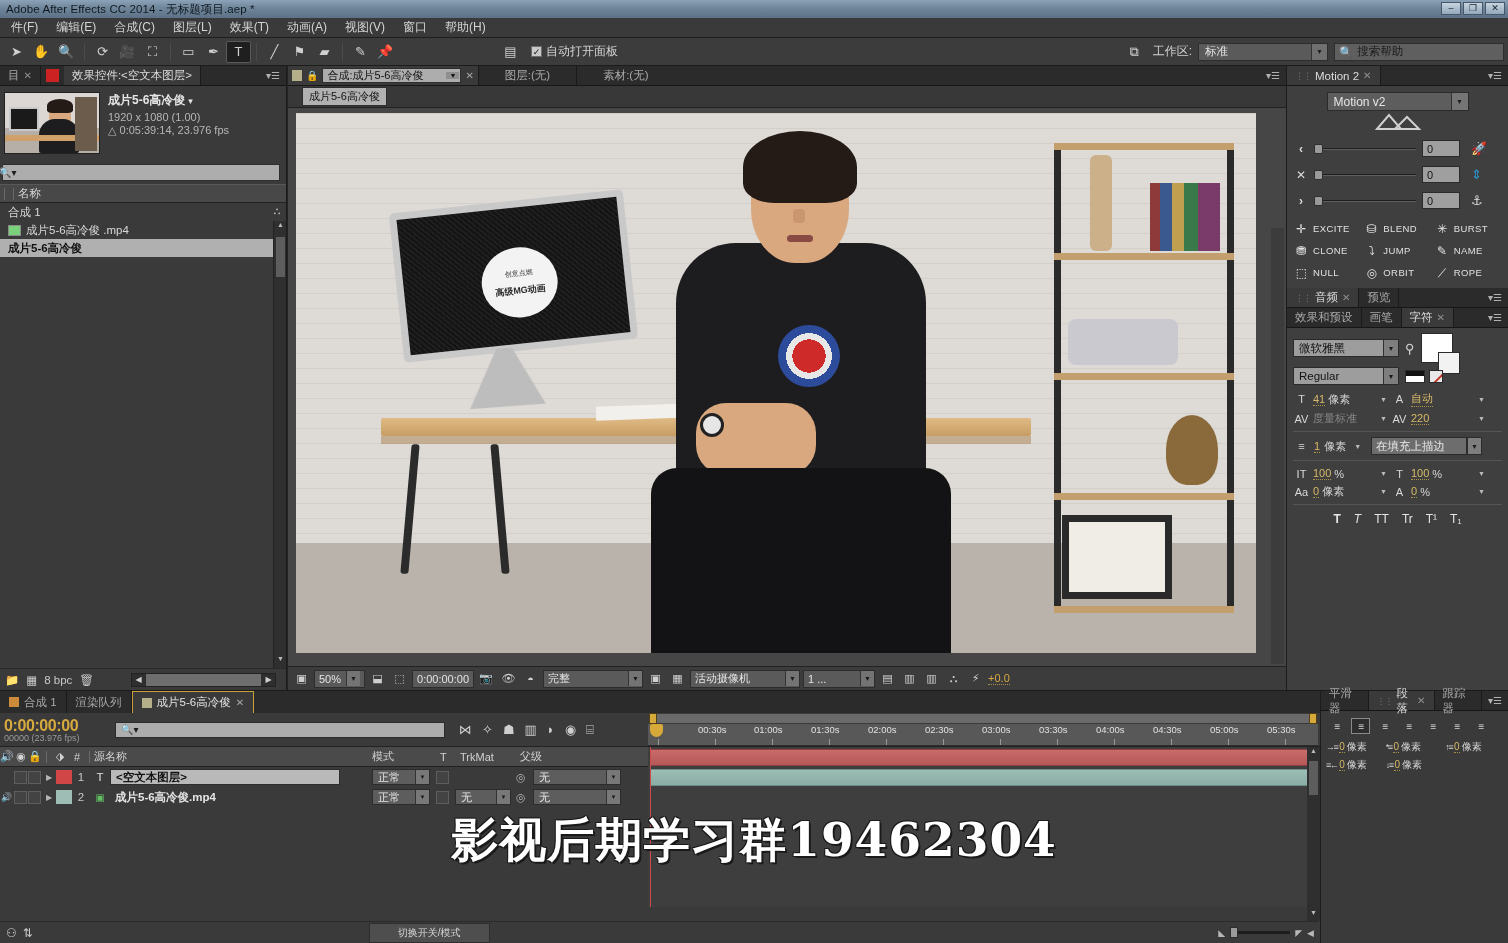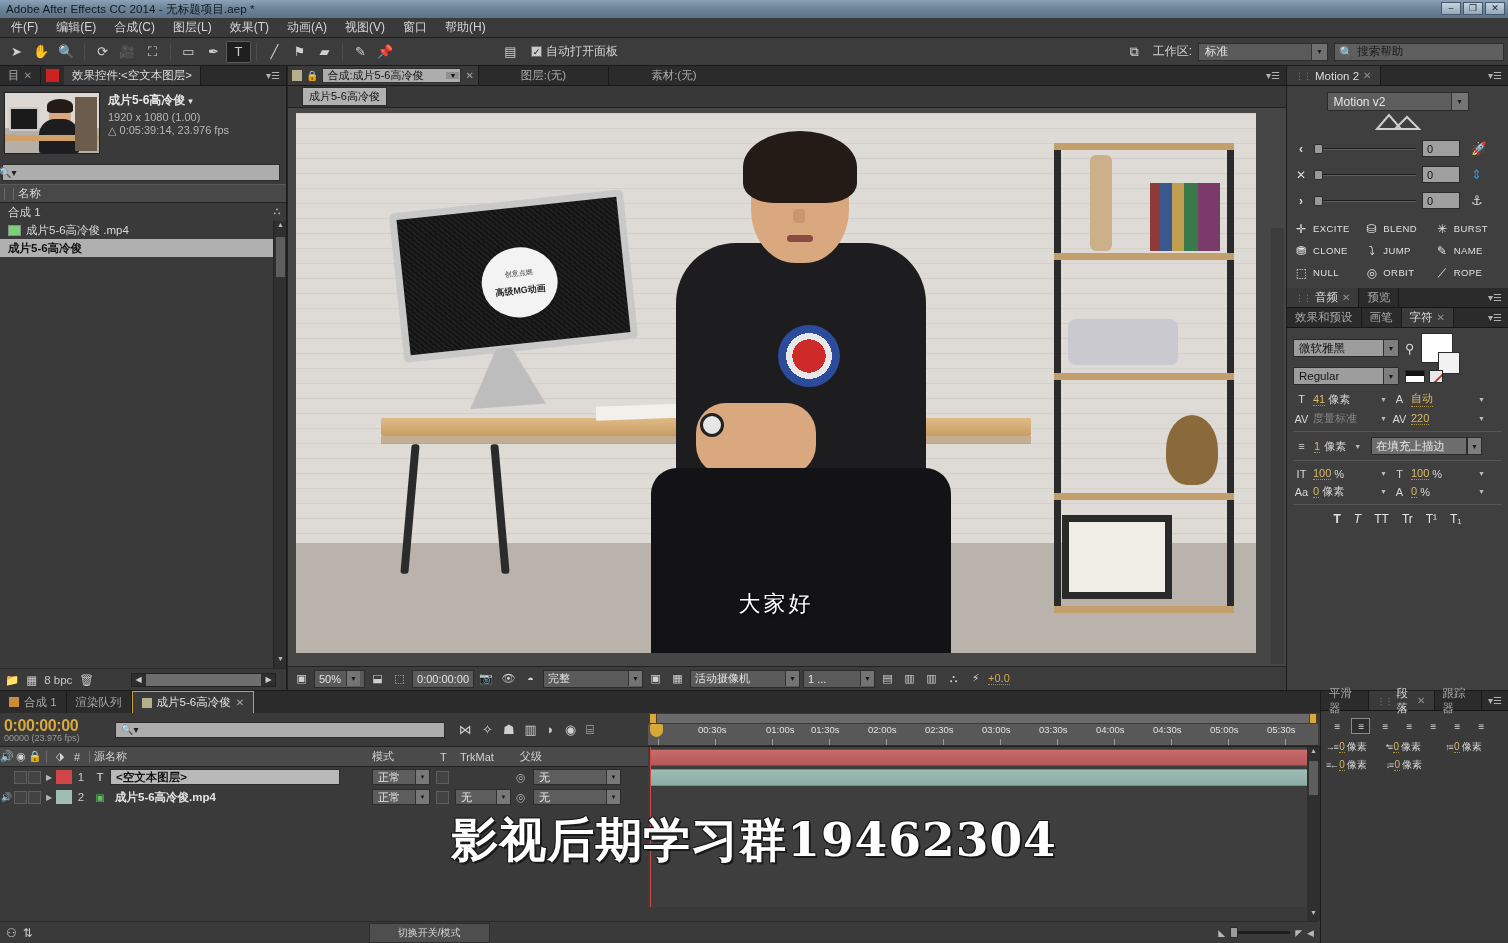--- a/index.html
+++ b/index.html
@@ -114,21 +114,21 @@
   .vscroll .up { top:0 } .vscroll .dn { bottom:0 }
 
   
   .comp { position:absolute; left:288px; top:66px; right:222px; bottom:253px; background:#2e2e2e;
           display:flex; flex-direction:column; }
   .comp-tabs { height:20px; background:#2b2b2b; display:flex; align-items:stretch; border-bottom:1px solid #171717;}
   .ctab-active { display:flex; align-items:center; gap:4px; padding:0 4px; background:#3a3a3a; }
   .ctab-box { background:#adadad; color:#121212; font-size:11px; height:15px; display:flex; align-items:center;
               padding:0 4px; border:1px solid #2e2e2e;gap:19px; }
   .ctab-box .dd { width:13px; text-align:center; background:#8f8f8f; margin-left:4px; margin-right:-3px; font-size:7px;}
-  .ctab-plain { display:flex; align-items:center; padding:0 42px; font-size:11.5px; color:#a9a9a9;
+  .ctab-plain { display:flex; align-items:center; padding:0 26px; font-size:11.5px; color:#a9a9a9;
                 border-left:1px solid #1a1a1a; }
   .comp-sub { height:22px; background:#383838; display:flex; align-items:center; padding-left:14px; border-bottom:1px solid #212121;}
   .crumb { background:#b1b1b1; color:#111; font-size:11px; padding:1px 6px; border:1px solid #2c2c2c; }
   .canvas-wrap { flex:1; background:#464646; position:relative; overflow:hidden; }
   .stage { position:absolute; left:8px; top:5px; width:960px; height:540px; background:#d9d9d9; overflow:hidden;}
   .comp-foot { height:24px; background:#3c3c3c; border-top:1px solid #232323; display:flex; align-items:center;
                gap:3px; padding-left:4px; }
   .ctrl {
     height:17px; background:#5a5a5a; border:1px solid #2c2c2c; display:flex; align-items:center;
     font-size:11px; color:#e4e4e4; padding:8px 4px; position:relative;
@@ -467,21 +467,20 @@
           <div class="plank" style="top:230px"></div>
           <div class="plank" style="top:350px"></div>
           <div class="plank" style="top:463px"></div>
           <div style="position:absolute;left:36px;top:12px;width:22px;height:96px;background:#cbb089;border-radius:6px;"></div>
           <div style="position:absolute;right:14px;top:40px;width:70px;height:68px;background:linear-gradient(90deg,#8f3a3a 0 10px,#3a5a8f 10px 22px,#c0a050 22px 34px,#3a7a4a 34px 48px,#7a3a6a 48px 62px);"></div>
           <div style="position:absolute;left:14px;top:176px;width:110px;height:46px;background:#c9c9cf;border-radius:8px;"></div>
           <div style="position:absolute;right:16px;top:272px;width:52px;height:70px;background:#8a6a3a;border-radius:50% 50% 40% 40%;"></div>
           <div style="position:absolute;left:8px;top:372px;width:110px;height:84px;background:#f0ece6;border:7px solid #2a2a2a;"></div>
         </div>
 
-        <div class="subtitle">大家好</div>
       </div>
       <div style="position:absolute;right:2px;top:120px;width:13px;bottom:2px;background:#3c3c3c;"></div>
     </div>
 
     <div class="comp-foot">
       <span class="fbtn">▣</span>
       <div class="ctrl">
         <span>50%</span>
         <span class="dd">▼</span>
       </div>
@@ -771,21 +770,21 @@
     </div>
 
     <div class="tl-ruler-zone">
       <div class="ruler-bar">
         <div class="cap" style="left:0"></div>
         <div class="cap" style="right:0"></div>
       </div>
       <div class="ruler">
         <span class="rtick" style="left:4px">0s</span>
         <span class="rtick" style="left:50px">00:30s</span>
-        <span class="rtick" style="left:118px">01:00s</span>
+        <span class="rtick" style="left:106px">01:00s</span>
         <span class="rtick" style="left:163px">01:30s</span>
         <span class="rtick" style="left:220px">02:00s</span>
         <span class="rtick" style="left:277px">02:30s</span>
         <span class="rtick" style="left:334px">03:00s</span>
         <span class="rtick" style="left:391px">03:30s</span>
         <span class="rtick" style="left:448px">04:00s</span>
         <span class="rtick" style="left:505px">04:30s</span>
         <span class="rtick" style="left:562px">05:00s</span>
         <span class="rtick" style="left:619px">05:30s</span>
         <span class="rtickline" style="left:10px"></span>

